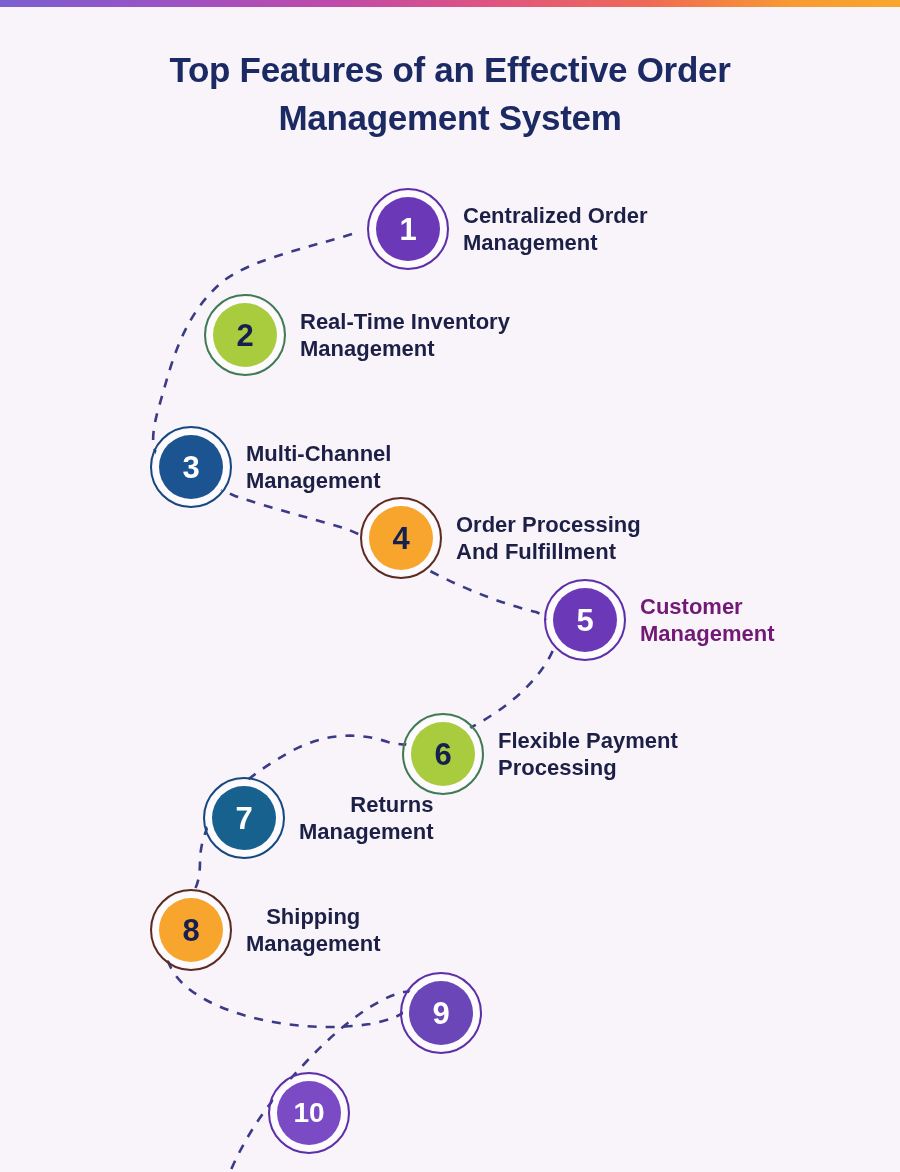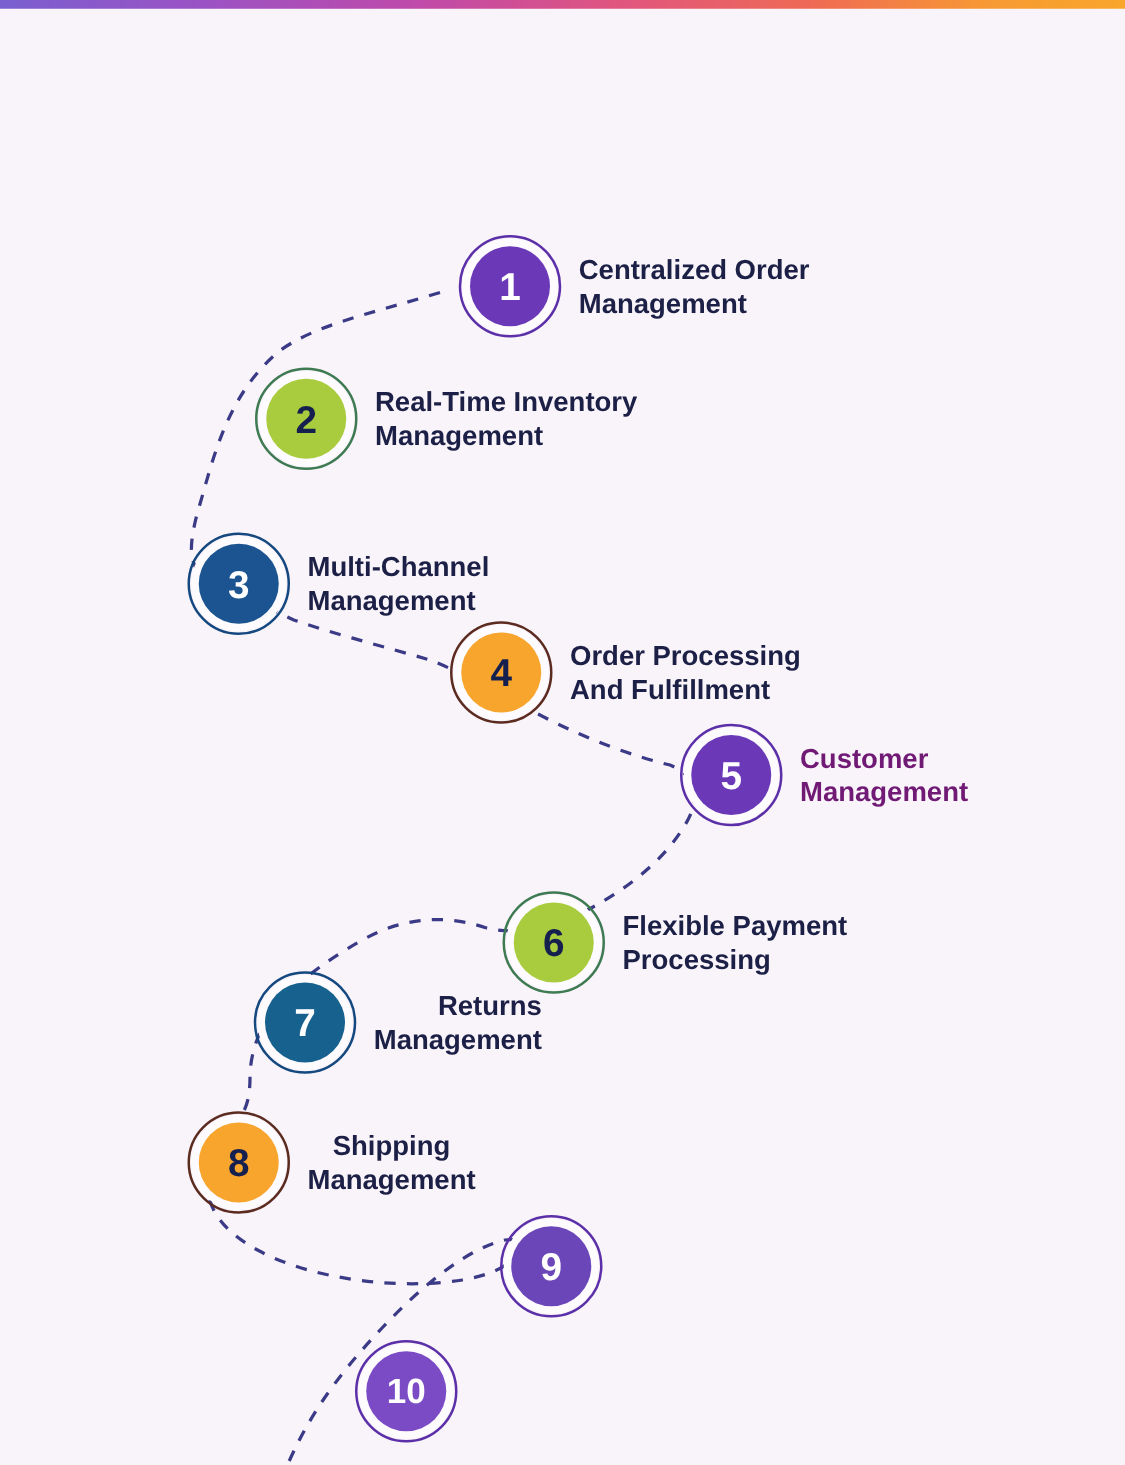--- a/index.html
+++ b/index.html
@@ -83,20 +83,24 @@
     font-family:"Liberation Sans", sans-serif;
   }
 </style>
 </head>
 <body>
 
 <div id="infographic" style="background: rgb(249, 244, 250);">
 
   <div class="top-bar"></div>
 
+  <div class="title" style="color: rgb(27, 42, 99);">
+    <span class="title-line">Top Features of an Effective Order</span>
+    <span class="title-line">Management System</span>
+  </div>
 
   <svg id="path-layer" viewBox="0 0 900 1172">
     <path id="serpentine" fill="none" d="M 352 234
              C 300 250, 250 260, 222 282
              C 180 318, 170 370, 158 410
              C 150 440, 152 452, 163 462
              L 235 496
              C 270 508, 310 518, 344 528
              C 370 538, 400 556, 432 572
              C 470 592, 510 606, 536 612
@@ -207,21 +211,21 @@
       </div>
       <div class="node" style="left: 400px; top: 972px;">
         <div class="circle-wrap">
           <div class="ring-outer" style="border-color: rgb(91, 47, 168);"></div>
           <div class="ring-white"></div>
           <div class="disc" style="background: rgb(107, 70, 185); color: rgb(255, 255, 255);">
             <span>9</span>
           </div>
         </div>
       </div>
-      <div class="node" style="left: 284px; top: 1072px;">
+      <div class="node" style="left: 268px; top: 1072px;">
         <div class="circle-wrap">
           <div class="ring-outer" style="border-color: rgb(91, 47, 168);"></div>
           <div class="ring-white"></div>
           <div class="disc" style="background: rgb(123, 75, 198); color: rgb(255, 255, 255); font-size: 28px;">
             <span>10</span>
           </div>
         </div>
       </div>
     </div>
 

